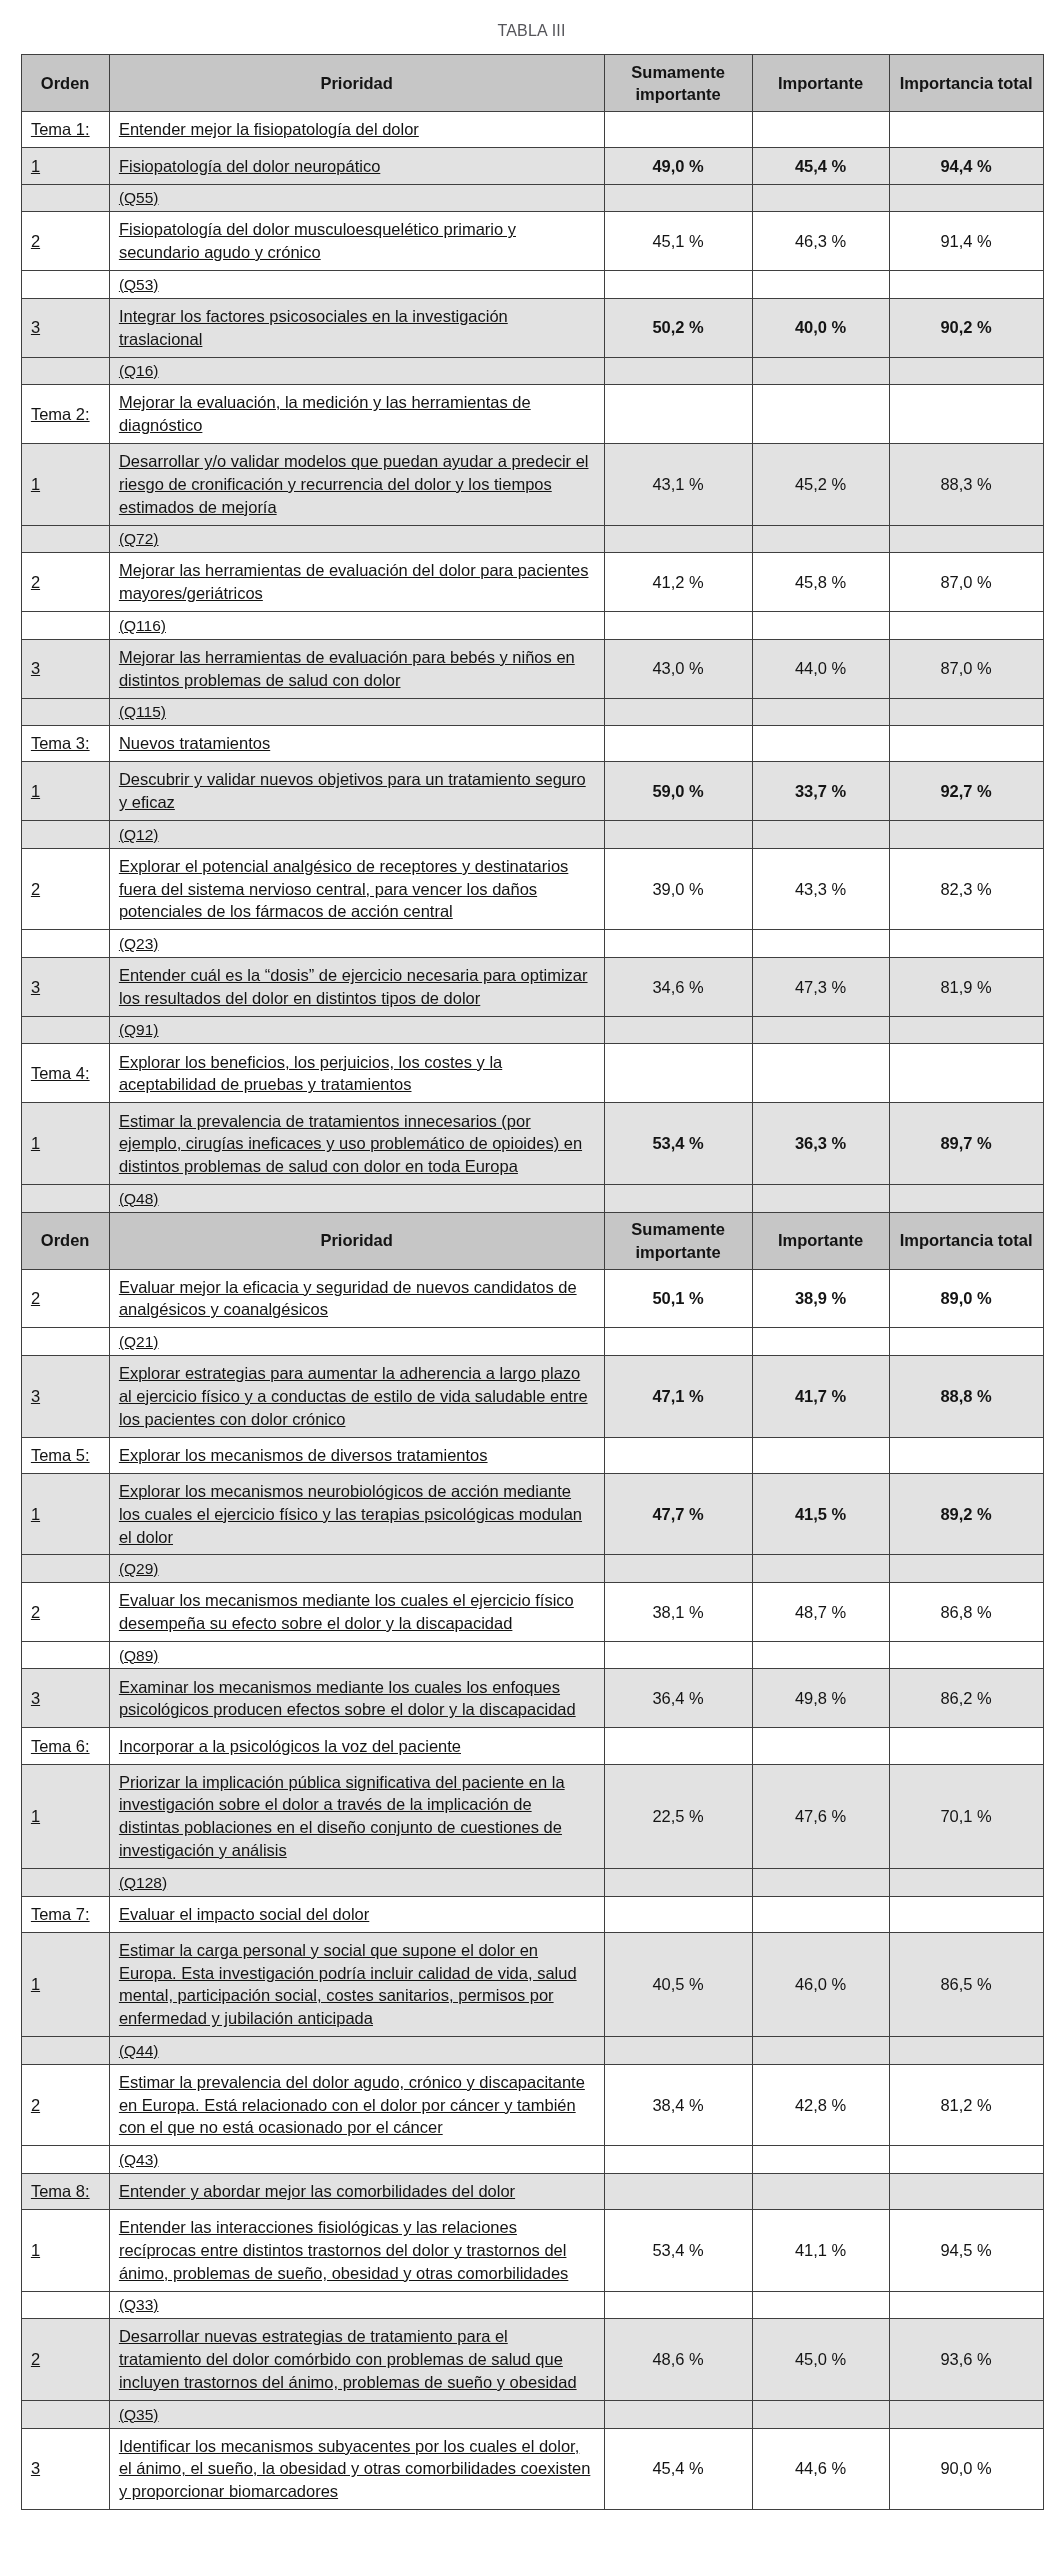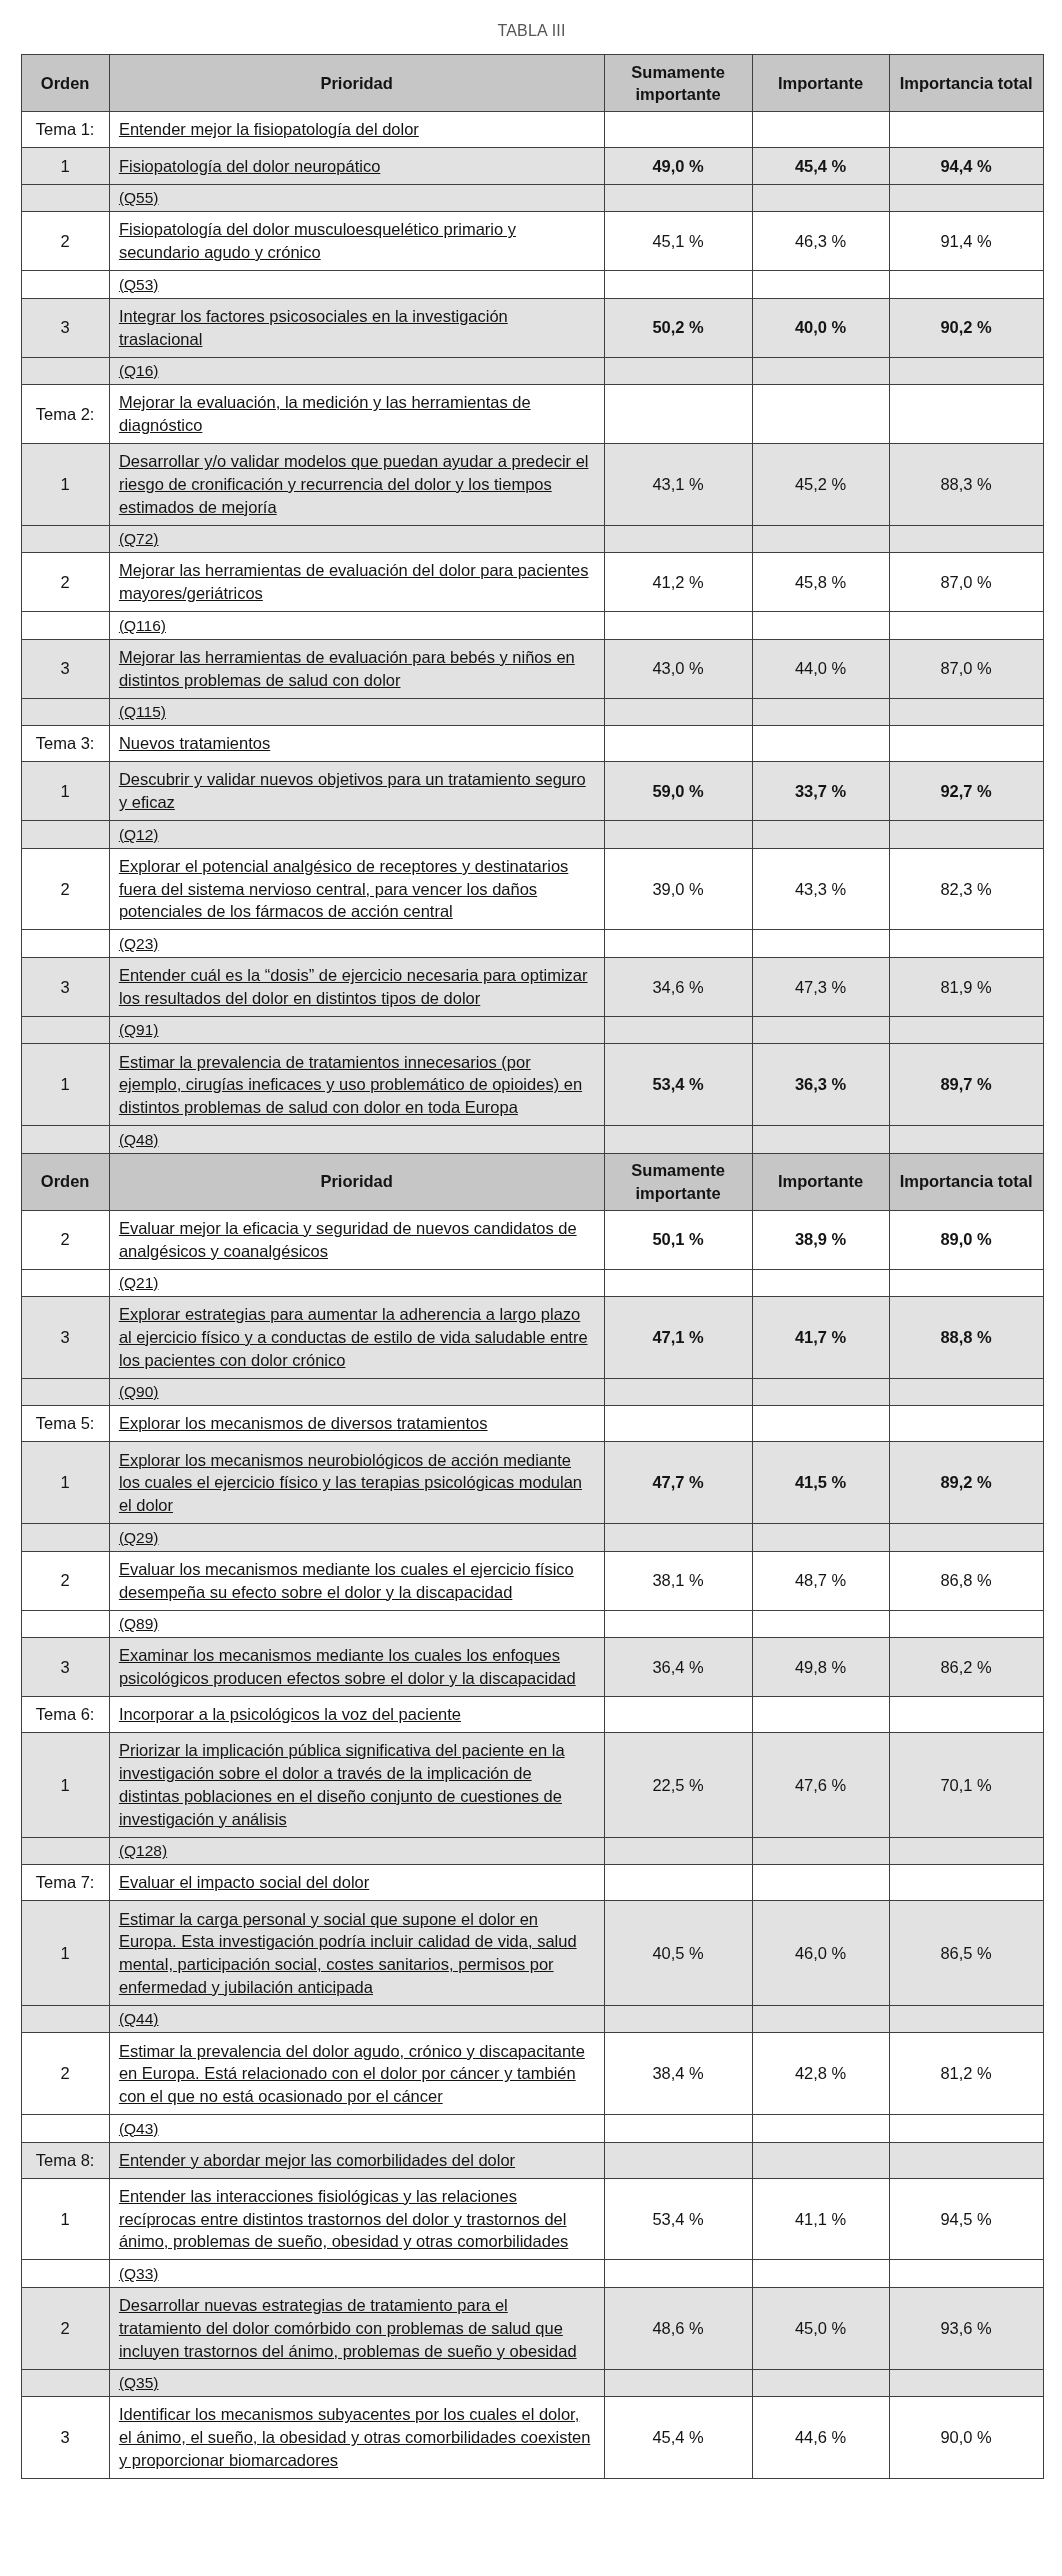--- a/index.html
+++ b/index.html
@@ -40,24 +40,25 @@
     vertical-align: middle;
   }
   table.priorities-table th {
     background: var(--header-bg, #c6c6c6);
     font-weight: bold;
     text-align: center;
     padding: 5.2px 4.1px;
   }
   tr.shaded td { background: var(--shaded-bg, #e2e2e2); }
   td.c-orden {
-    text-align: center;
+    text-align: left;
     padding-left: 4.1px;
     padding-right: 4.1px;
     white-space: nowrap;
+    text-decoration: underline;
   }
   td.c-prior { text-align: left; text-decoration: underline; }
   td.c-val {
     text-align: center;
     white-space: nowrap;
   }
   td.bold { font-weight: bold; }
   tr.q-row td {
     padding-top: 2.6px;
     padding-bottom: 2.6px;
@@ -229,20 +230,27 @@
           <td class="c-val">47,3 %</td>
           <td class="c-val">81,9 %</td>
         </tr>
         <tr class="shaded q-row">
           <td class="c-orden"></td>
           <td class="c-prior">(Q91)</td>
           <td class="c-val"></td>
           <td class="c-val"></td>
           <td class="c-val"></td>
         </tr>
+        <tr>
+          <td class="c-orden">Tema 4:</td>
+          <td class="c-prior">Explorar los beneficios, los perjuicios, los costes y la aceptabilidad de pruebas y tratamientos</td>
+          <td class="c-val"></td>
+          <td class="c-val"></td>
+          <td class="c-val"></td>
+        </tr>
         <tr class="shaded">
           <td class="c-orden">1</td>
           <td class="c-prior">Estimar la prevalencia de tratamientos innecesarios (por ejemplo, cirugías ineficaces y uso problemático de opioides) en distintos problemas de salud con dolor en toda Europa</td>
           <td class="c-val bold">53,4 %</td>
           <td class="c-val bold">36,3 %</td>
           <td class="c-val bold">89,7 %</td>
         </tr>
         <tr class="shaded q-row">
           <td class="c-orden"></td>
           <td class="c-prior">(Q48)</td>
@@ -271,27 +279,20 @@
           <td class="c-val"></td>
           <td class="c-val"></td>
         </tr>
         <tr class="shaded">
           <td class="c-orden">3</td>
           <td class="c-prior">Explorar estrategias para aumentar la adherencia a largo plazo al ejercicio físico y a conductas de estilo de vida saludable entre los pacientes con dolor crónico</td>
           <td class="c-val bold">47,1 %</td>
           <td class="c-val bold">41,7 %</td>
           <td class="c-val bold">88,8 %</td>
         </tr>
-        <tr class="shaded q-row">
-          <td class="c-orden"></td>
-          <td class="c-prior">(Q90)</td>
-          <td class="c-val"></td>
-          <td class="c-val"></td>
-          <td class="c-val"></td>
-        </tr>
         <tr>
           <td class="c-orden">Tema 5:</td>
           <td class="c-prior">Explorar los mecanismos de diversos tratamientos</td>
           <td class="c-val"></td>
           <td class="c-val"></td>
           <td class="c-val"></td>
         </tr>
         <tr class="shaded">
           <td class="c-orden">1</td>
           <td class="c-prior">Explorar los mecanismos neurobiológicos de acción mediante los cuales el ejercicio físico y las terapias psicológicas modulan el dolor</td>

